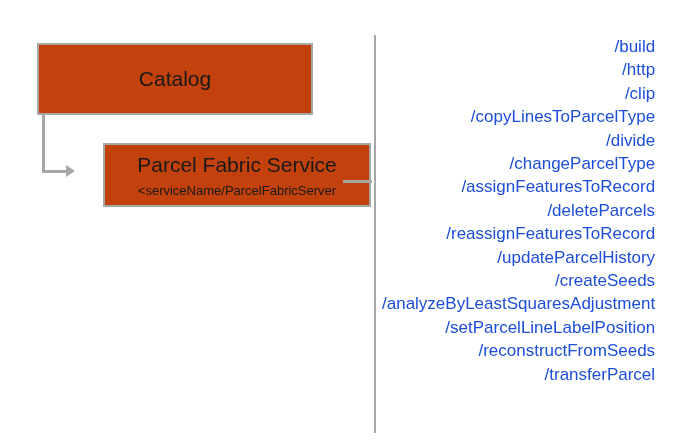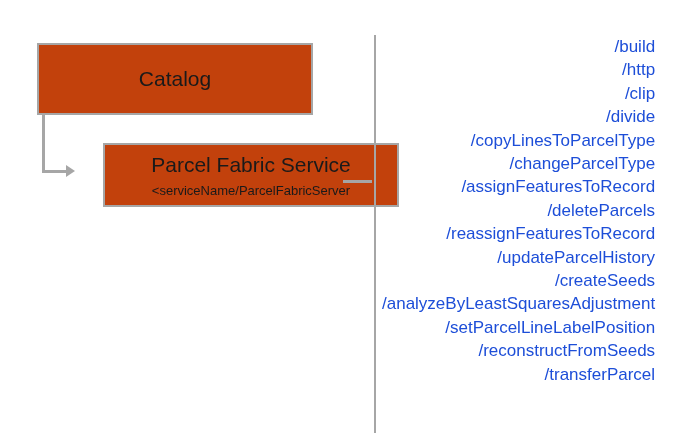--- a/index.html
+++ b/index.html
@@ -17,21 +17,21 @@
     background: #c2410c;
     border: 2px solid #A6A6A6;
     display: flex;
     flex-direction: column;
     align-items: center;
     justify-content: center;
     text-align: center;
     margin-left: 28px;
   }
   .catalog-box { left: 9px; top: 43px; width: 276px; height: 72px; }
-  .service-box { left: 75px; top: 143px; width: 296px; height: 64px; }
+  .service-box { left: 75px; top: 143px; width: 268px; height: 64px; }
   .node-title {
     font-size: 21px;
     color: #1a1a1a;
     line-height: 1.25;
     white-space: nowrap;
   }
   .node-subtitle {
     font-size: 13px;
     color: #1a1a1a;
     margin-top: 4px;
@@ -83,22 +83,22 @@
   </div>
 
   <div class="connector conn-service-h"></div>
 
   <div class="connector endpoint-divider"></div>
 
   <ul class="endpoint-list" id="endpoint-list">
       <li class="endpoint-item">/build</li>
       <li class="endpoint-item">/http</li>
       <li class="endpoint-item">/clip</li>
+      <li class="endpoint-item">/copyLinesToParcelType</li>
       <li class="endpoint-item">/divide</li>
-      <li class="endpoint-item">/copyLinesToParcelType</li>
       <li class="endpoint-item">/changeParcelType</li>
       <li class="endpoint-item">/assignFeaturesToRecord</li>
       <li class="endpoint-item">/deleteParcels</li>
       <li class="endpoint-item">/reassignFeaturesToRecord</li>
       <li class="endpoint-item">/updateParcelHistory</li>
       <li class="endpoint-item">/createSeeds</li>
       <li class="endpoint-item">/analyzeByLeastSquaresAdjustment</li>
       <li class="endpoint-item">/setParcelLineLabelPosition</li>
       <li class="endpoint-item">/reconstructFromSeeds</li>
       <li class="endpoint-item">/transferParcel</li>

